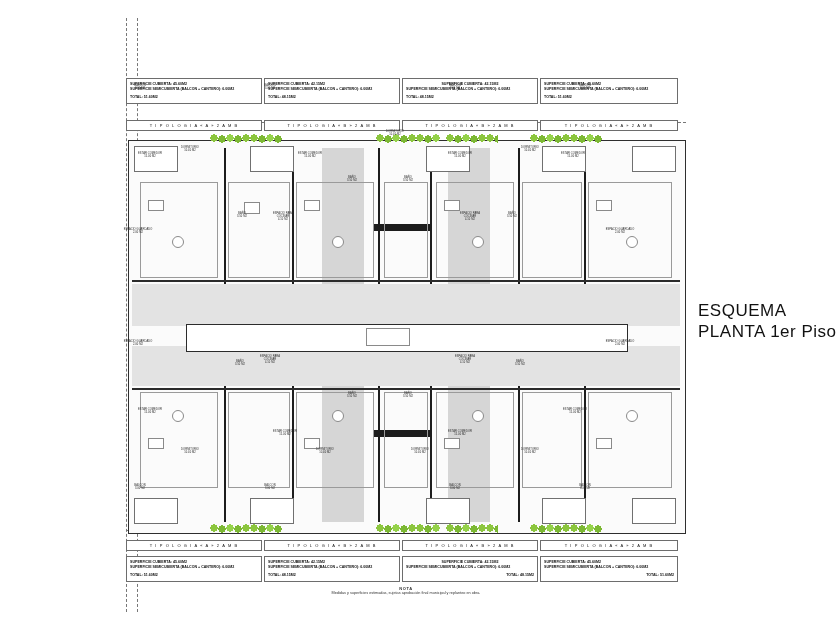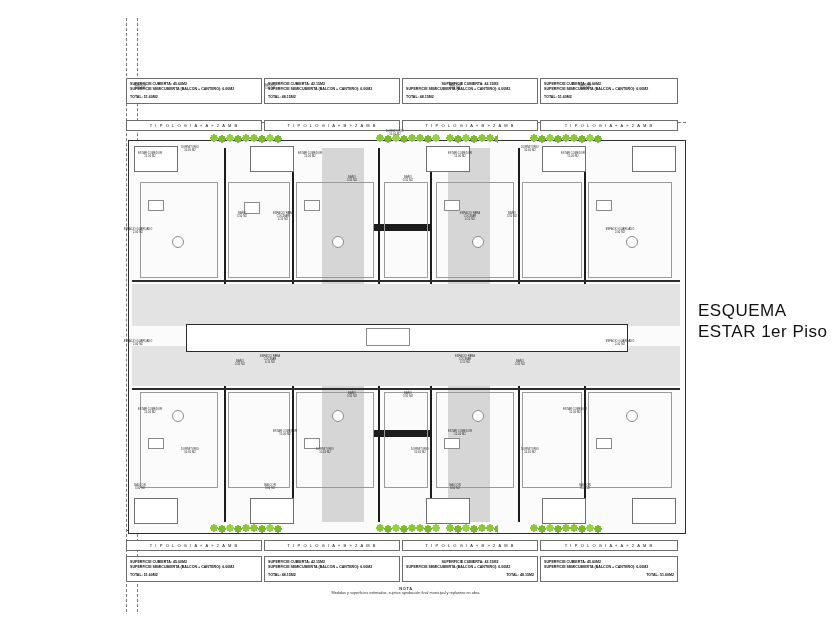--- a/index.html
+++ b/index.html
@@ -76,21 +76,21 @@
 
 <div class="sheet">
 
   <div class="dash-v" style="left:126px;"></div>
   <div class="dash-v" style="left:137px;"></div>
   <div class="dash-h" style="top:122px;left:126px;right:154px;"></div>
   <div class="dash-h" style="top:530px;left:126px;right:154px;"></div>
 
   <div class="title-block">
     <div>ESQUEMA</div>
-    <div>ESTAR 1er Piso</div>
+    <div>PLANTA 1er Piso</div>
   </div>
 
   <div class="plan">
 
     <div class="spec-row" style="top:8px;">
       <div class="spec-cell" style="width:136px;">
         <span class="ln"><b>SUPERFICIE CUBIERTA: 45.60M2</b></span>
         <span class="ln"><b>SUPERFICIE SEMICUBIERTA (BALCON + CANTERO):  6.00M2</b></span>
         <span class="ln" style="margin-top:2px;"><b>TOTAL: 51.60M2</b></span>
       </div>

